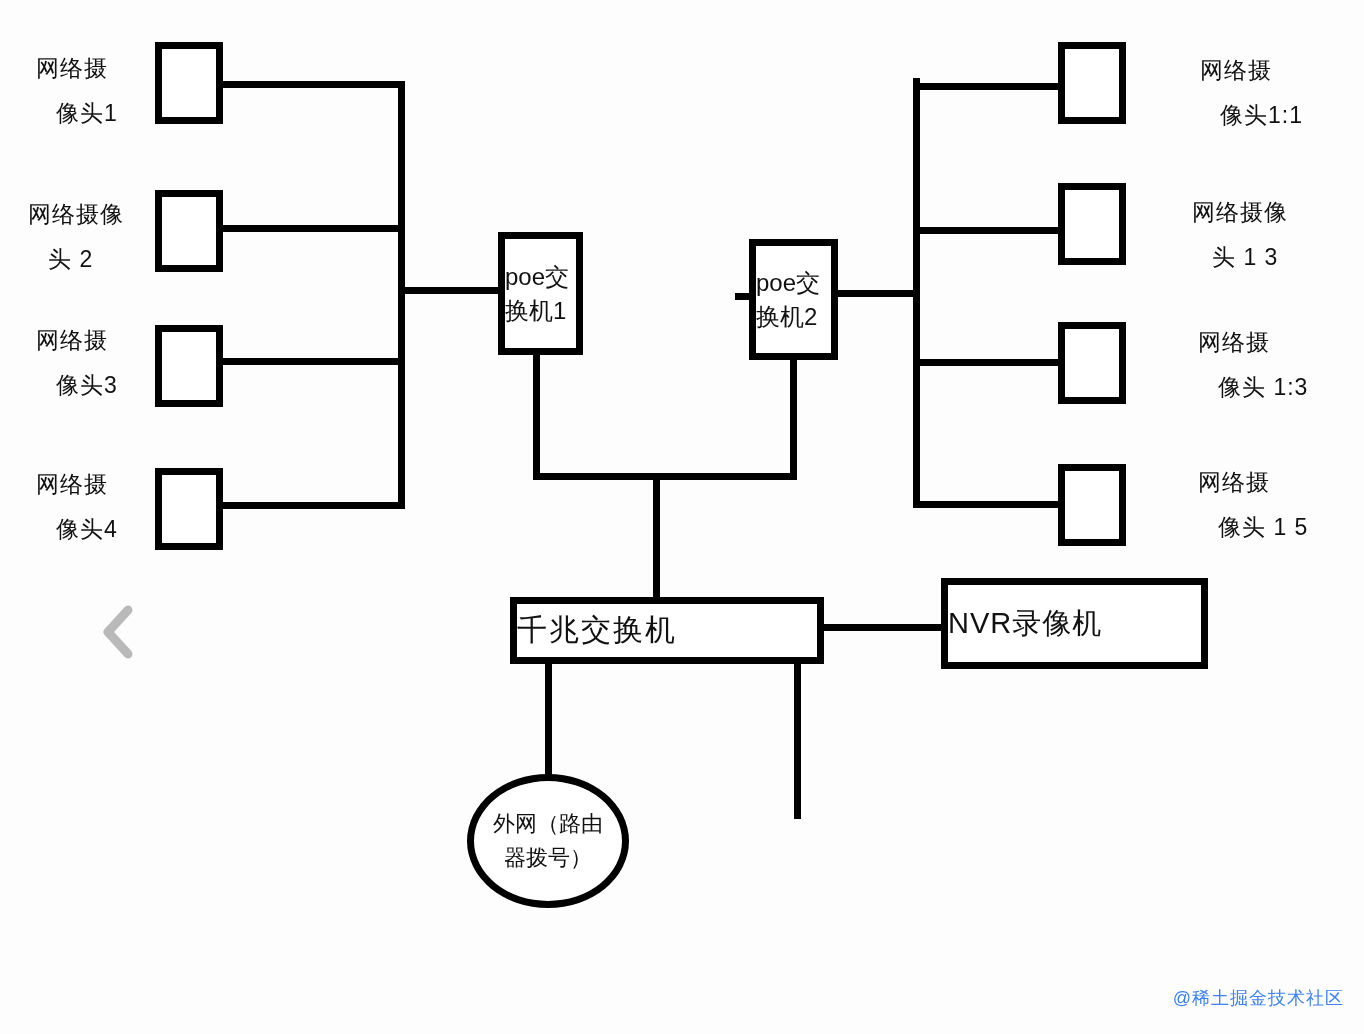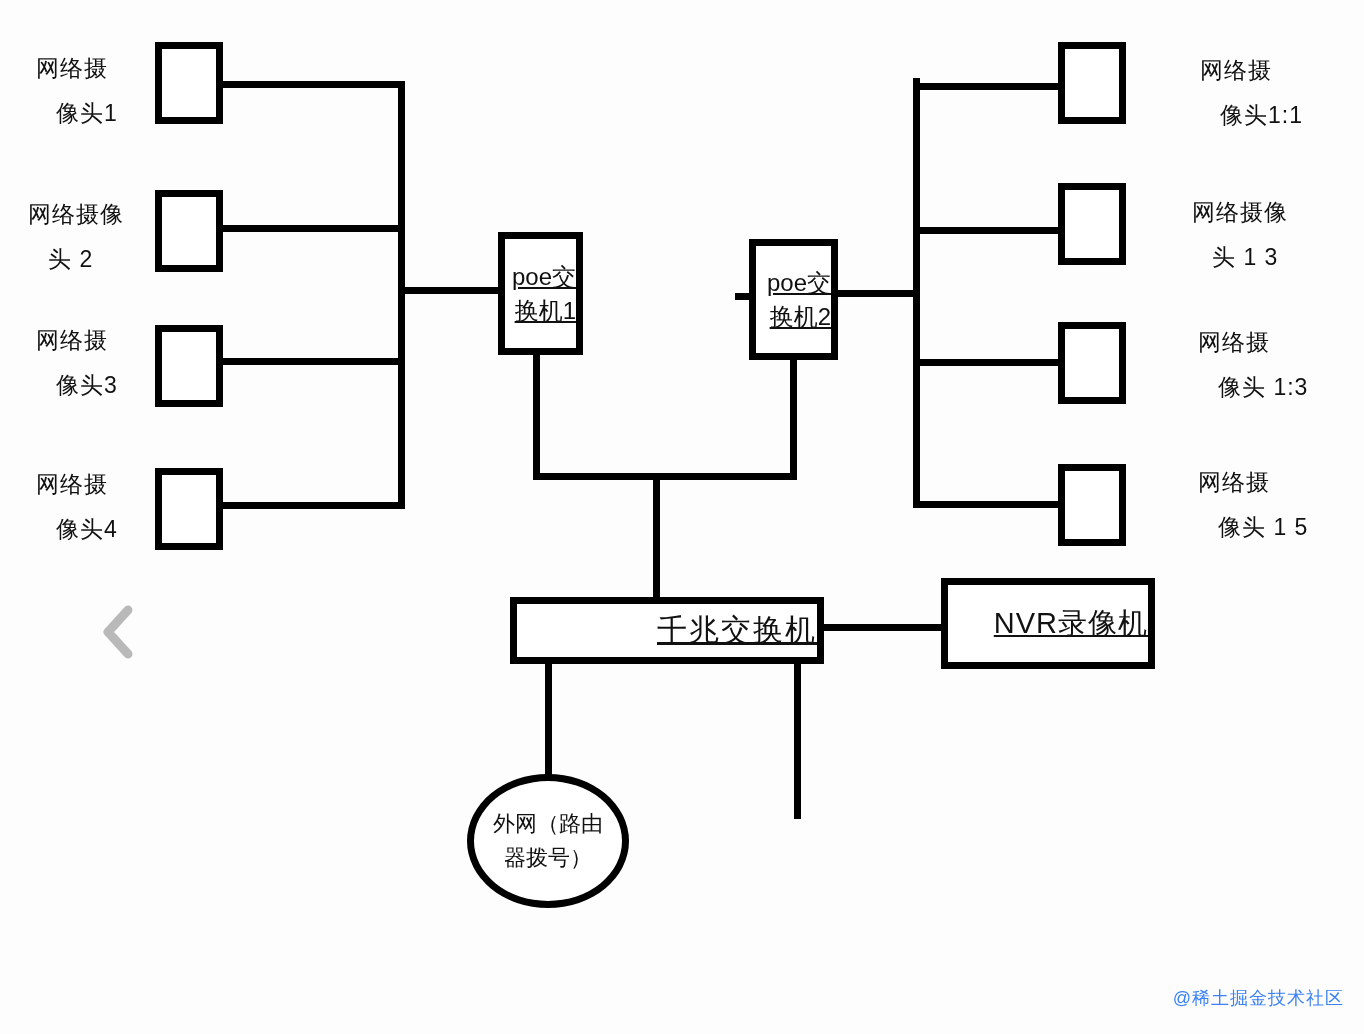--- a/index.html
+++ b/index.html
@@ -6,31 +6,31 @@
   .stage{
     position:relative;width:1364px;height:1034px;margin:0 auto;
     background:#fdfdfd;overflow:hidden;
     font-family:"Liberation Sans","DejaVu Sans",sans-serif;color:#111;
   }
   
   .h-line{position:absolute;height:7px;background:#000;}
   .v-line{position:absolute;width:7px;background:#000;}
   
   .node{position:absolute;border:7px solid #000;background:#fff;box-sizing:border-box;}
-  .node.txt{display:flex;flex-direction:column;justify-content:center;align-items:flex-end;text-decoration:underline;}
+  .node.txt{display:flex;flex-direction:column;justify-content:center;align-items:flex-start;}
   .node .nline{display:block;text-align:center;}
   
   .cam{position:absolute;border:7px solid #000;background:#fff;box-sizing:border-box;width:68px;height:82px;}
   
   .lbl{position:absolute;font-size:23px;line-height:45px;letter-spacing:1px;white-space:nowrap;}
   .lbl .l2{display:block;padding-left:20px;}
   .lbl .l1{display:block;}
   
   .poe-text{font-size:24px;line-height:34px;}
-  .big-text{font-size:30px;letter-spacing:2px;padding-left:8px;}
+  .big-text{font-size:30px;letter-spacing:2px;}
   .nvr-text{font-size:29px;letter-spacing:1px;}
   .pc-text{font-size:26px;line-height:42px;}
   .ext-circle{
     position:absolute;border:7px solid #000;background:#fff;border-radius:50%;
     box-sizing:border-box;display:flex;flex-direction:column;justify-content:center;align-items:center;
     font-size:22px;line-height:34px;
   }
   .chevron{position:absolute;left:98px;top:600px;width:40px;height:64px;cursor:pointer;background:none;border:none;padding:0;}
   .watermark{position:absolute;right:20px;top:986px;font-size:18px;color:#3b82f6;letter-spacing:1px;}
 </style>
@@ -84,21 +84,21 @@
   <div class="v-line" style="left:533px;top:354px;height:126px;"></div>
   <div class="v-line" style="left:790px;top:359px;height:121px;"></div>
   <div class="h-line" style="left:533px;top:473px;width:264px;"></div>
   <div class="v-line" style="left:653px;top:478px;height:122px;"></div>
 
   <div class="node txt big-text" style="left:510px;top:597px;width:314px;height:67px;">
     <span class="nline">千兆交换机</span>
   </div>
 
   <div class="h-line" style="left:820px;top:624px;width:124px;"></div>
-  <div class="node txt nvr-text" style="left:941px;top:578px;width:214px;height:91px;">
+  <div class="node txt nvr-text" style="left:941px;top:578px;width:267px;height:91px;">
     <span class="nline">NVR录像机</span>
   </div>
 
   <div class="v-line" style="left:545px;top:661px;height:150px;"></div>
   <div class="ext-circle" style="left:467px;top:774px;width:162px;height:134px;">
     <span class="nline">外网（路由</span>
     <span class="nline">器拨号）</span>
   </div>
 
   <div class="v-line" style="left:794px;top:661px;height:158px;"></div>

